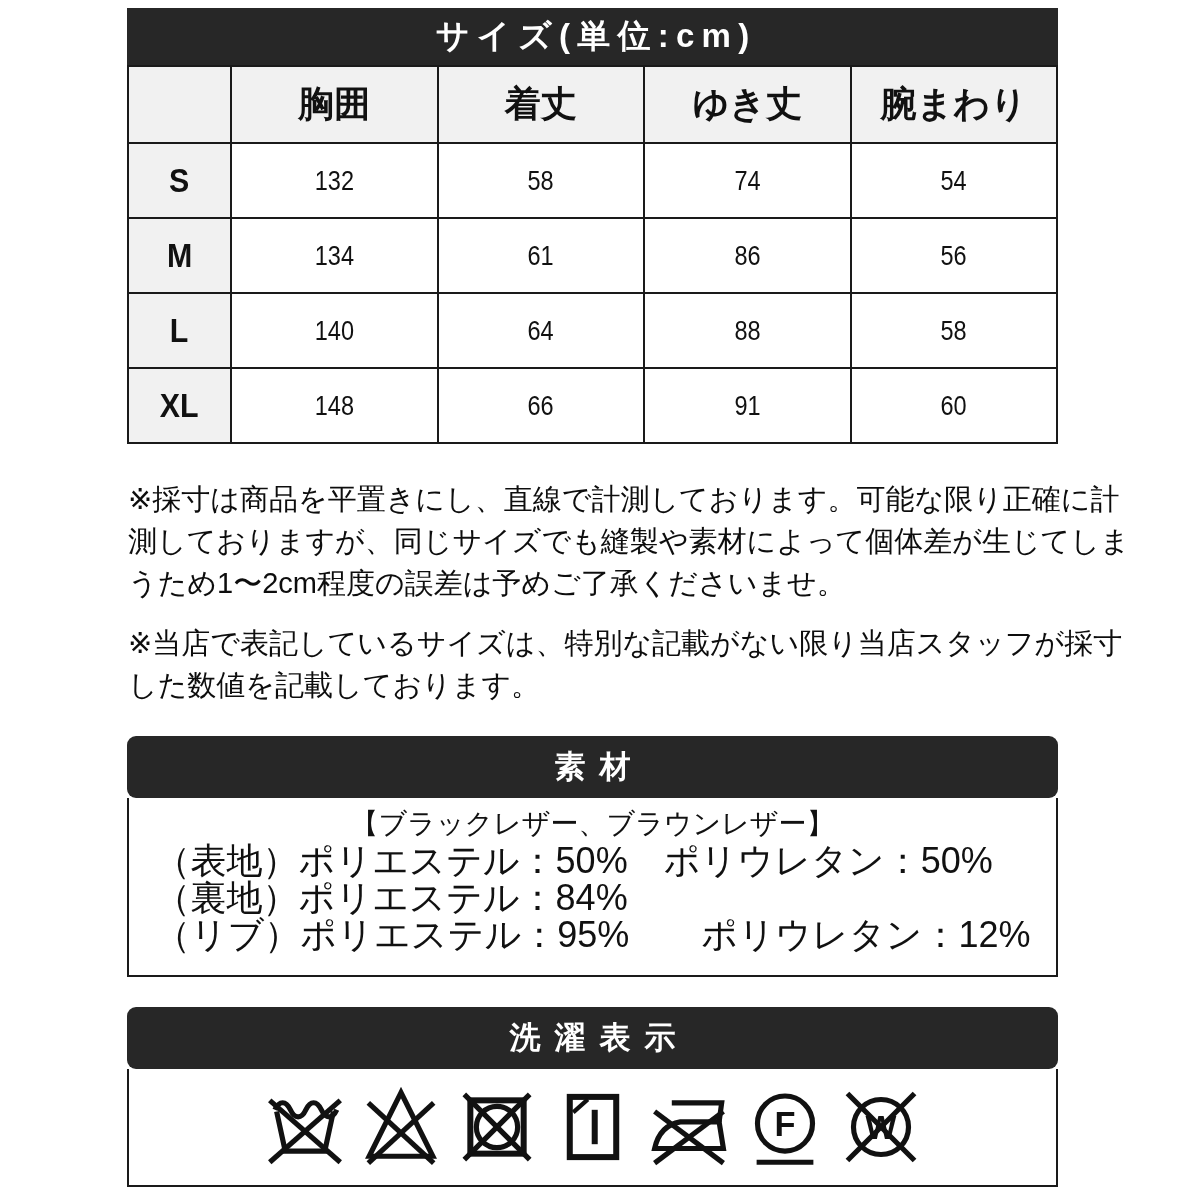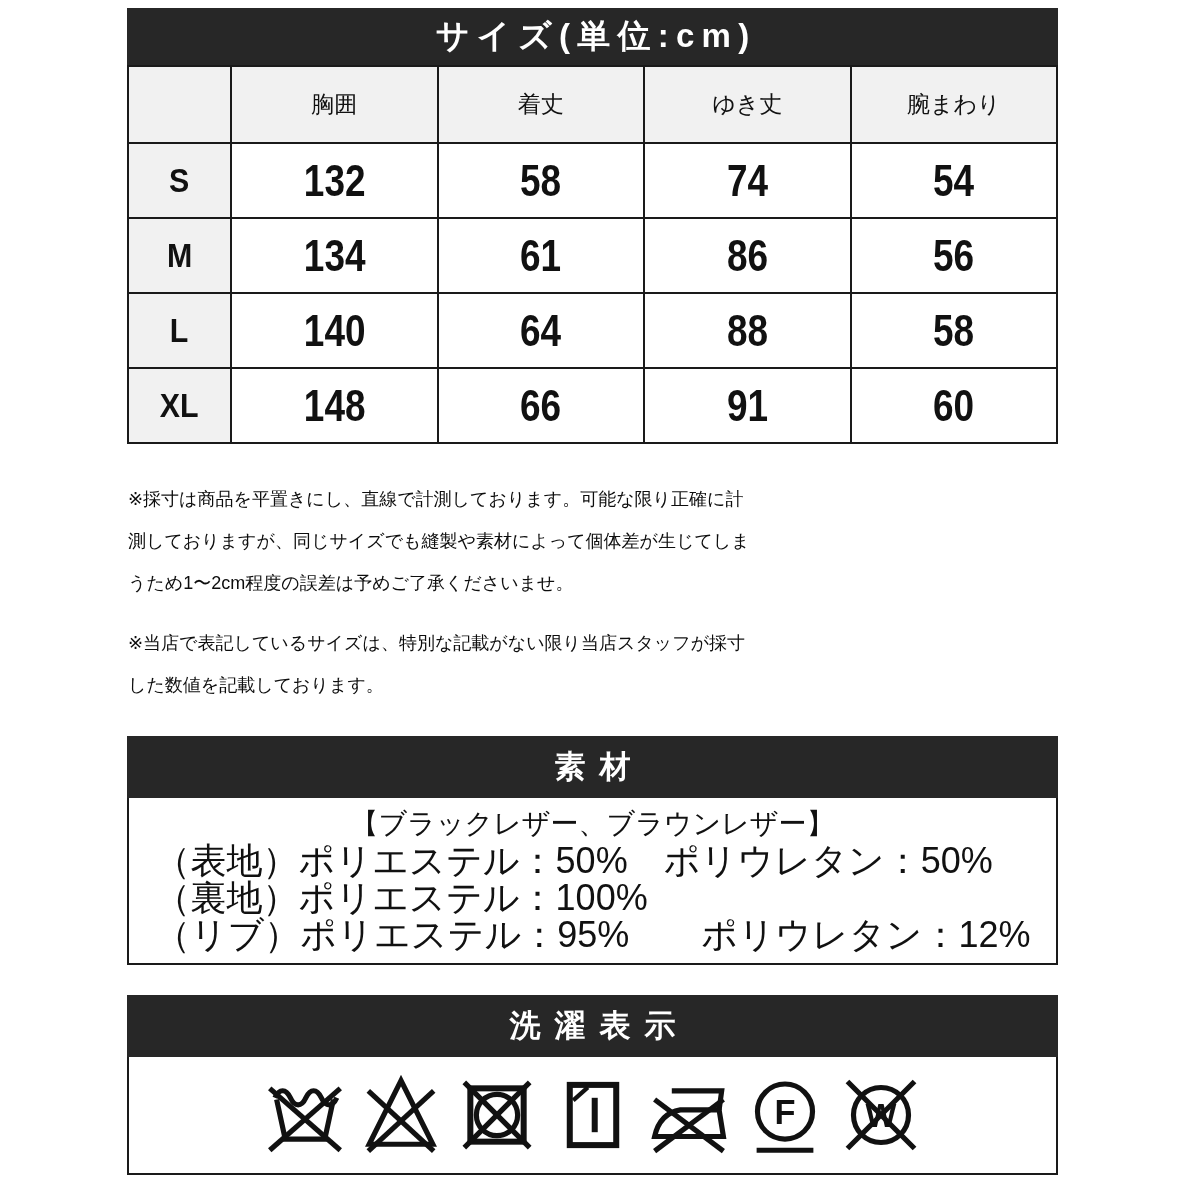--- a/index.html
+++ b/index.html
@@ -19,64 +19,64 @@
 
   
   .bar{
     background:var(--bar-bg);
     color:#ffffff;
     font-weight:bold;
     text-align:right;
     display:flex;align-items:center;justify-content:center;
   }
   .size-bar{height:57px;font-size:33px;letter-spacing:.22em;text-indent:.22em;}
-  .box-bar{height:62px;font-size:31px;letter-spacing:.45em;text-indent:.45em;}
+  .box-bar{height:62px;font-size:31px;letter-spacing:.45em;text-indent:.45em;border-radius:9px;}
 
   
   table.size-table{
     width:100%;
     border-collapse:collapse;
     table-layout:fixed;
   }
   table.size-table th,table.size-table td{
     border:2px solid var(--border);
     text-align:center;vertical-align:middle;
     background:#ffffff;
   }
   table.size-table thead th{
     height:77px;background:var(--cell-gray);
-    font-size:23px;font-weight:normal;
+    font-size:36px;font-weight:bold;
   }
   table.size-table tbody tr{height:75px;}
   table.size-table tbody th{
     background:var(--cell-gray);
     font-size:33px;font-weight:bold;
   }
-  table.size-table td{font-size:44px;font-weight:bold;margin-left:7px;}
+  table.size-table td{font-size:28px;font-weight:normal;margin-left:7px;}
   .num{display:inline-block;transform:scaleX(.84);}
   .sz{display:inline-block;transform:scaleX(.92);}
 
   
   .note{margin-left:1px;}
   .note-1{margin-top:34px;}
   .note-2{margin-top:18px;}
   .note-line{
-    font-size:18px;line-height:42px;white-space:nowrap;
+    font-size:29px;line-height:42px;white-space:nowrap;
     color:#0d0d0d;
   }
 
   
   .boxed{margin-top:30px;}
   .boxed.care{}
   .box-body{
     border:2px solid var(--border);
     border-top:none;
     background:#ffffff;
   }
-  .material-body{padding:7px 0 10px 0;text-align:center;}
+  .material-body{padding:7px 0 22px 0;text-align:center;}
   .mat-head{font-size:28px;line-height:37px;white-space:nowrap;}
   .mat-block{display:inline-block;text-align:left;}
   .mat-line{font-size:36px;line-height:37px;white-space:nowrap;}
 
   .care-body{
     height:118px;
     display:flex;align-items:center;justify-content:center;
     gap:10px;
   }
   .care-icon{display:block;}
@@ -152,21 +152,21 @@
   </div>
 
   <section class="boxed">
     <div class="bar box-bar">
       <span>素材</span>
     </div>
     <div class="box-body material-body">
       <div class="mat-head">【ブラックレザー、ブラウンレザー】</div>
       <div class="mat-block">
         <div class="mat-line">（表地）ポリエステル：50%　ポリウレタン：50%</div>
-        <div class="mat-line">（裏地）ポリエステル：100%</div>
+        <div class="mat-line">（裏地）ポリエステル：84%</div>
         <div class="mat-line">（リブ）ポリエステル：95%　　ポリウレタン：12%</div>
       </div>
     </div>
   </section>
 
   <section class="boxed care">
     <div class="bar box-bar">
       <span>洗濯表示</span>
     </div>
     <div class="box-body care-body">

